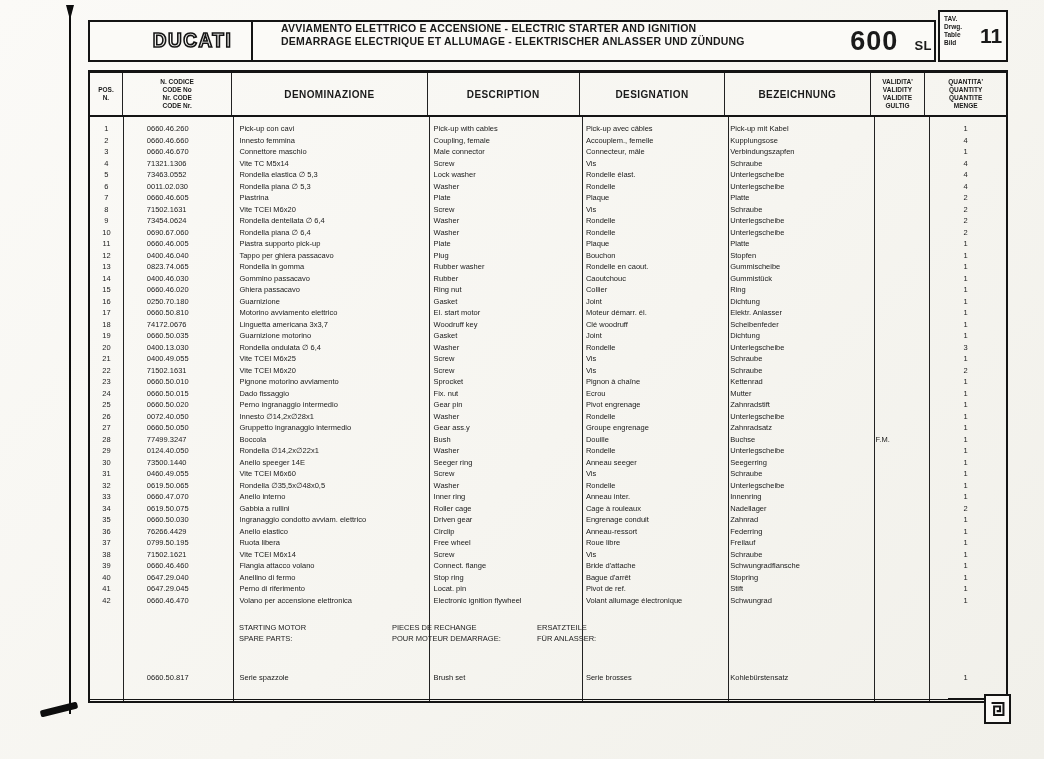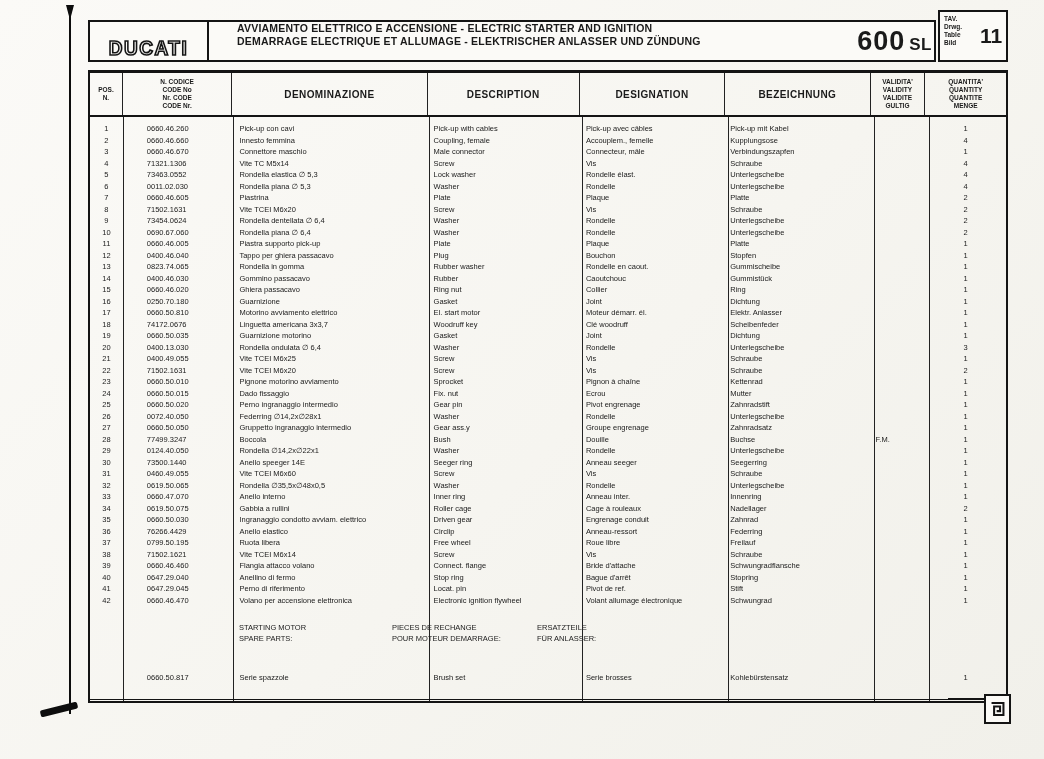--- a/index.html
+++ b/index.html
@@ -15,30 +15,30 @@
   }
   
   .scan-line{position:absolute;left:69px;top:14px;width:2px;height:700px;background:#0d0d0d;}
   .scan-wedge-top{position:absolute;left:66px;top:5px;width:0;height:0;
     border-left:4px solid transparent;border-right:4px solid transparent;border-top:15px solid #0d0d0d;}
   .scan-elbow-bottom{position:absolute;left:40px;top:706px;width:38px;height:7px;background:#0d0d0d;
     transform:rotate(-14deg);border-radius:2px;}
   
   .header-box{position:absolute;left:88px;top:20px;width:848px;height:42px;
     border:2px solid #141414;box-sizing:border-box;display:flex;background:#fbfaf7;}
-  .logo-cell{width:117px;border-right:2px solid #141414;display:flex;align-items:flex-end;justify-content:center;}
+  .logo-cell{width:117px;border-right:2px solid #141414;display:flex;align-items:center;justify-content:center;margin-left:44px;}
   .logo-text{font-size:19px;font-weight:800;letter-spacing:1.5px;color:#141414;transform:scaleY(1.05);}
   @supports (-webkit-text-stroke: 1px black){
     .logo-text{color:transparent;-webkit-text-stroke:1.6px #141414;}
   }
   .title-cell{flex:1;display:flex;flex-direction:column;justify-content:flex-start;padding-left:28px;}
   .title-line{font-size:10.5px;font-weight:bold;letter-spacing:.2px;line-height:13px;white-space:nowrap;}
   .model-cell{width:140px;display:flex;align-items:center;justify-content:flex-end;padding-right:2px;box-sizing:border-box;}
   .model-number{font-size:27px;font-weight:bold;letter-spacing:1px;}
-  .model-suffix{font-size:17px;font-weight:bold;margin-left:4px;margin-top:8px;letter-spacing:.5px;}
+  .model-suffix{font-size:13px;font-weight:bold;margin-left:16px;margin-top:8px;letter-spacing:.5px;}
   .tav-box{position:absolute;left:938px;top:10px;width:70px;height:52px;
     border:2px solid #141414;box-sizing:border-box;display:flex;background:#fbfaf7;}
   .tav-labels{width:32px;padding:3px 0 0 4px;font-size:6.5px;font-weight:bold;line-height:8px;white-space:pre-line;}
   .tav-number{flex:1;display:flex;align-items:center;justify-content:center;font-size:21px;font-weight:bold;}
   
   .parts-table{position:absolute;left:88px;top:70px;width:920px;
     border:2px solid #141414;border-top-width:3px;box-sizing:border-box;background:transparent;}
   .thead{display:flex;height:42px;border-bottom:2px solid #141414;}
   .th{display:flex;align-items:center;justify-content:center;text-align:center;
     box-sizing:border-box;border-right:1px solid #222;}
@@ -404,21 +404,21 @@
     <div class="c desc">Gear pin</div>
     <div class="c desig">Pivot engrenage</div>
     <div class="c bez">Zahnradstift</div>
     <div class="c val"></div>
     <div class="c qty">1</div>
   </div>
 
   <div class="t-row">
     <div class="c pos">26</div>
     <div class="c code">0072.40.050</div>
-    <div class="c den">Federring ∅14,2x∅28x1</div>
+    <div class="c den">Innesto ∅14,2x∅28x1</div>
     <div class="c desc">Washer</div>
     <div class="c desig">Rondelle</div>
     <div class="c bez">Unterlegscheibe</div>
     <div class="c val"></div>
     <div class="c qty">1</div>
   </div>
 
   <div class="t-row">
     <div class="c pos">27</div>
     <div class="c code">0660.50.050</div>

